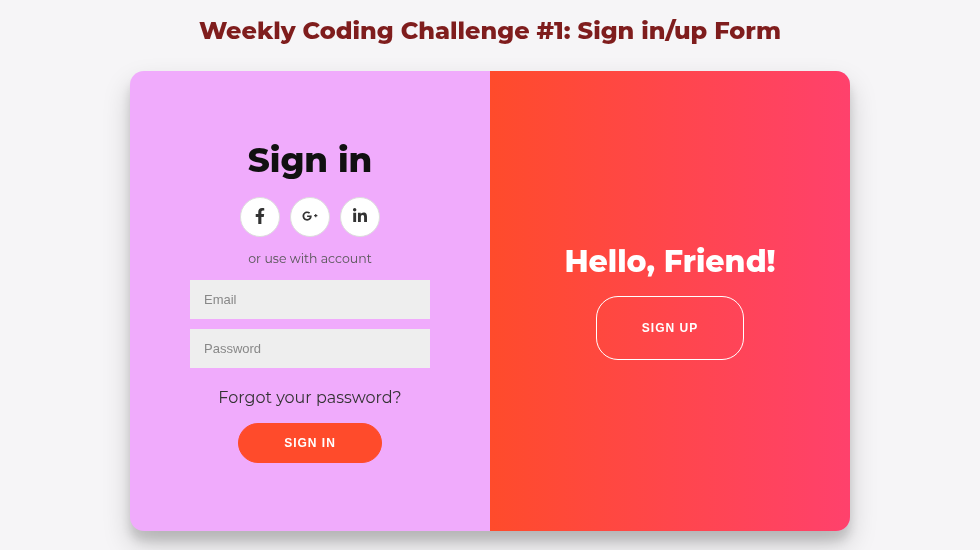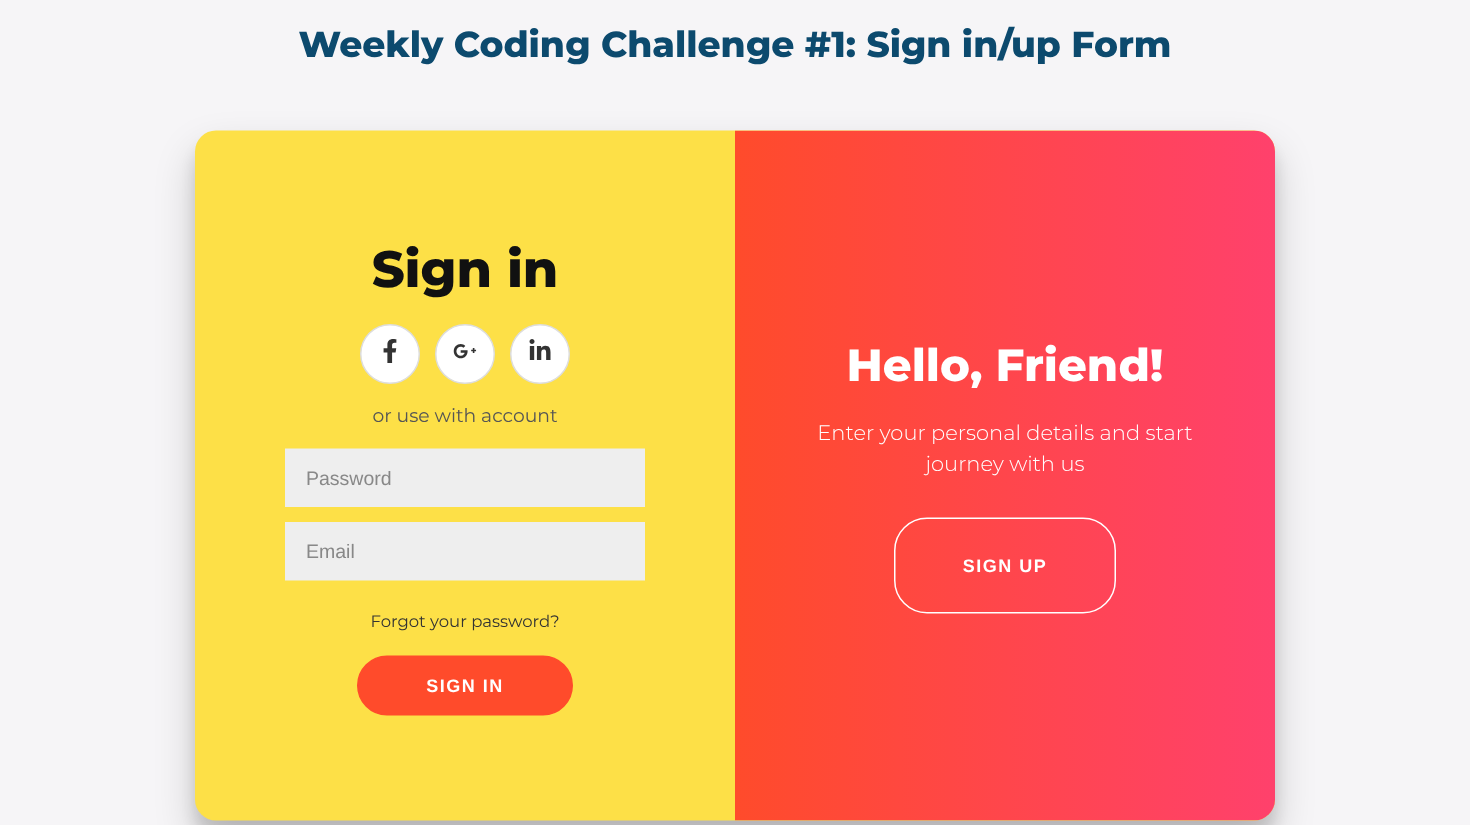--- a/index.html
+++ b/index.html
@@ -7,29 +7,29 @@
     font-family: 'Montserrat', -apple-system, BlinkMacSystemFont, 'Segoe UI', Arial, sans-serif;
     background: #f6f5f7;
     width: 980px;
     height: 550px;
     overflow: hidden;
   }
   .page-title {
     text-align: center;
     font-weight: 800;
     font-size: 24px;
-    color: #0c4a6e;
+    color: #7f1d1d;
     padding-top: 16px;
     padding-bottom: 26px;
   }
   .container {
     width: 720px;
     height: 460px;
-    margin: 16px auto;
-    background: #fde047;
+    margin: 0 auto;
+    background: #f0abfc;
     border-radius: 14px;
     box-shadow: 0 14px 28px rgba(0,0,0,0.18), 0 10px 10px rgba(0,0,0,0.12);
     display: flex;
     overflow: hidden;
     position: relative;
   }
   .left-panel {
     width: 50%;
     height: 100%;
     display: flex;
@@ -71,21 +71,21 @@
     width: 240px;
     background: #eee;
     border: none;
     padding: 12px 14px;
     margin-bottom: 10px;
     font-size: 13px;
     color: #333;
   }
   .text-input::placeholder { color: #888; }
   .forgot-link {
-    font-size: 11px;
+    font-size: 16px;
     color: #333;
     margin: 10px 0 16px 0;
     cursor: pointer;
     text-decoration: none;
   }
   .primary-btn {
     border-radius: 22px;
     border: 1px solid #FF4B2B;
     background: #FF4B2B;
     color: #fff;
@@ -161,27 +161,26 @@
         <span>
           <svg viewBox="0 0 448 512">
               <path d="M100.28 448H7.4V148.9h92.88zM53.79 108.1C24.09 108.1 0 83.5 0 53.8 0 24.09 24.09 0 53.79 0s53.79 24.09 53.79 53.8c0 29.7-24.09 54.3-53.79 54.3zM447.9 448h-92.68V302.4c0-34.7-.7-79.2-48.29-79.2-48.29 0-55.69 37.7-55.69 76.7V448h-92.78V148.9h89.08v40.8h1.3c12.4-23.5 42.69-48.3 87.88-48.3 94 0 111.28 61.9 111.28 142.3V448z"></path>
             </svg>
         </span>
       </button>
     </div>
 
     <span class="hint">or use with account</span>
 
+    <input class="text-input" type="email" placeholder="Email" style="">
     <input class="text-input" type="password" placeholder="Password" style="">
-    <input class="text-input" type="email" placeholder="Email" style="">
 
     <a class="forgot-link">Forgot your password?</a>
 
     <button class="primary-btn">Sign In</button>
   </div>
 
   <div class="right-panel">
     <h1 class="overlay-title">Hello, Friend!</h1>
-    <p class="overlay-text">Enter your personal details and start journey with us</p>
     <button class="ghost-btn">Sign Up</button>
   </div>
 
 </div>
 
 </body></html>

